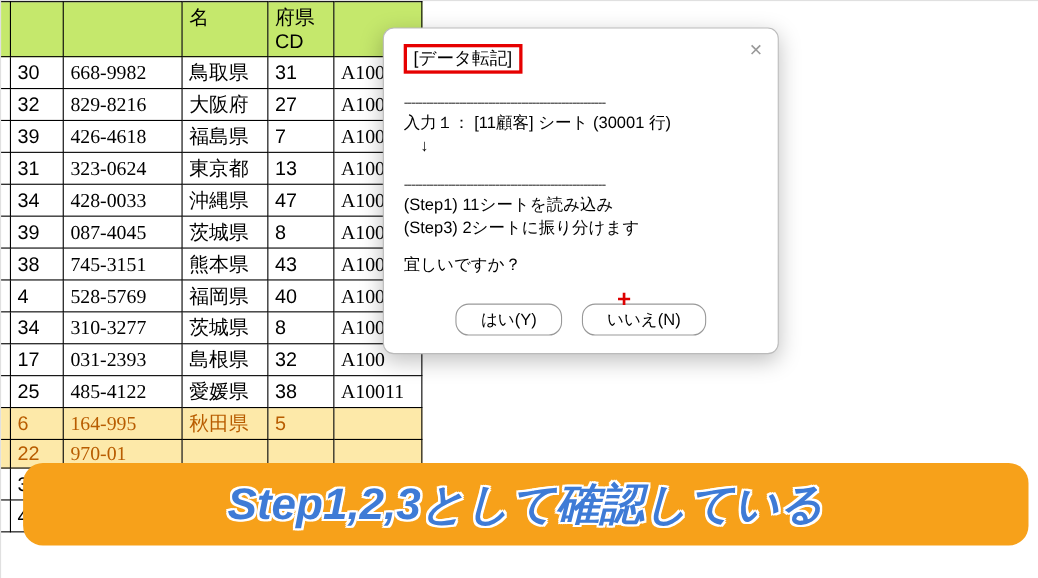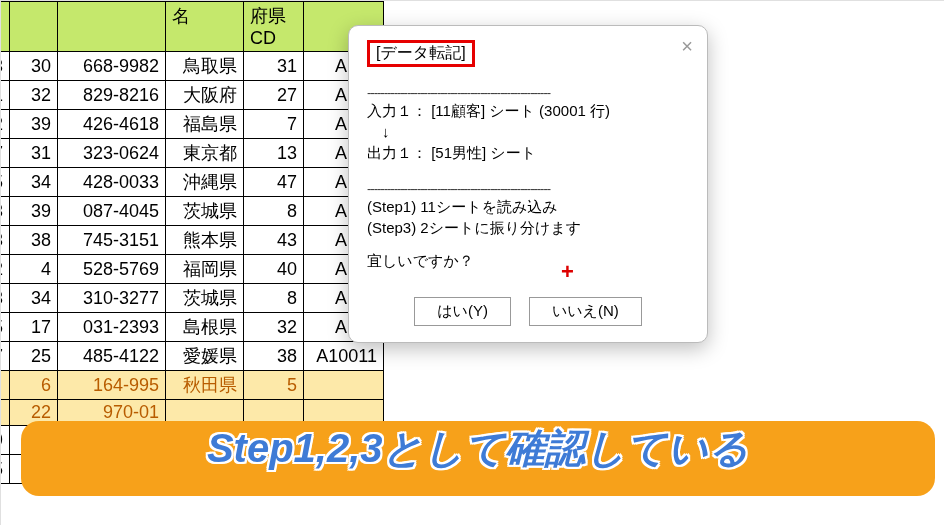--- a/index.html
+++ b/index.html
@@ -1,40 +1,40 @@
 <!DOCTYPE html>
 <html><head>
 <meta charset="utf-8">
 <style>
   html,body{margin:0;padding:0;font-family:"Meiryo","Yu Gothic",sans-serif;background:#fff;color:#000;}
   .stage{position:relative;width:944px;height:525px;overflow:hidden;border:1px solid #e0e0e0;}
   
   table{border-collapse:collapse;position:absolute;top:0;left:-20px;}
   th,td{border:1px solid #000;padding:2px 6px;font-size:18px;height:26px;box-sizing:border-box;white-space:nowrap;}
   th{background:#c5e86c;font-weight:normal;text-align:left;vertical-align:top;}
-  td.num{text-align:right;}
-  td.txt{text-align:right;}
+  td.num{text-align:left;}
+  td.txt{text-align:left;font-family:Liberation Serif, serif;}
   .col-a{width:28px;}
   .col-b{width:48px;}
   .col-c{width:108px;}
   .col-d{width:78px;}
   .col-e{width:60px;}
   .col-f{width:80px;}
   .hl td{background:#fde9a9;color:#b85c00;}
   
   .dlg{position:absolute;left:347px;top:24px;width:322px;background:#fff;border:1px solid #bbb;border-radius:10px;box-shadow:0 6px 20px rgba(0,0,0,.25);padding:14px 18px 16px;font-size:15px;}
   .dlg .title{display:inline-block;border:3px solid #e60000;padding:0 6px;font-size:16px;}
   .dlg .close{position:absolute;top:10px;right:14px;color:#999;font-size:20px;line-height:1;}
   .dlg .dash{letter-spacing:-1px;color:#333;margin:18px 0 2px;font-size:13px;overflow:hidden;white-space:nowrap;}
   .dlg .line{margin:2px 0;}
   .dlg .btns{display:flex;justify-content:center;gap:18px;margin-top:26px;}
-  .dlg button{font-size:15px;padding:4px 22px;border:1px solid #999;border-radius:0;background:#fff;cursor:pointer;}
+  .dlg button{font-size:15px;padding:4px 22px;border:1px solid #999;border-radius:12px;background:#fff;cursor:pointer;}
   .cursor{position:absolute;left:560px;top:258px;color:#d00;font-size:22px;font-weight:bold;pointer-events:none;}
   
-  .banner{position:absolute;left:20px;right:10px;bottom:30px;top:420px;background:#f7a11a;border-radius:18px;display:flex;justify-content:center;}
+  .banner{position:absolute;left:20px;right:10px;bottom:30px;top:420px;background:#f7a11a;border-radius:18px;display:flex;align-items:center;justify-content:center;}
   .banner span{font-size:40px;font-weight:bold;font-style:italic;color:#3e7bd6;text-shadow:-2px 0 #fff,2px 0 #fff,0 -2px #fff,0 2px #fff,-2px -2px #fff,2px 2px #fff,-2px 2px #fff,2px -2px #fff;}
 </style>
 </head>
 <body>
 
 <div class="stage">
 
   <table>
     <tbody>
         <tr>
@@ -170,21 +170,20 @@
         </tr>
       </tbody>
   </table>
 
   <div class="dlg">
     <span class="title">[データ転記]</span>
     <span class="close">×</span>
     <div class="dash">-------------------------------------------------------</div>
     <div class="line">入力１： [11顧客] シート (30001 行)</div>
     <div class="line">　↓</div>
-    <div class="line">出力１： [51男性] シート</div>
     <div class="dash">-------------------------------------------------------</div>
     <div class="line">(Step1) 11シートを読み込み</div>
     <div class="line">(Step3) 2シートに振り分けます</div>
     <div class="line" style="margin-top:14px">宜しいですか？</div>
     <div class="btns">
       <button>はい(Y)</button>
       <button>いいえ(N)</button>
     </div>
   </div>
 

